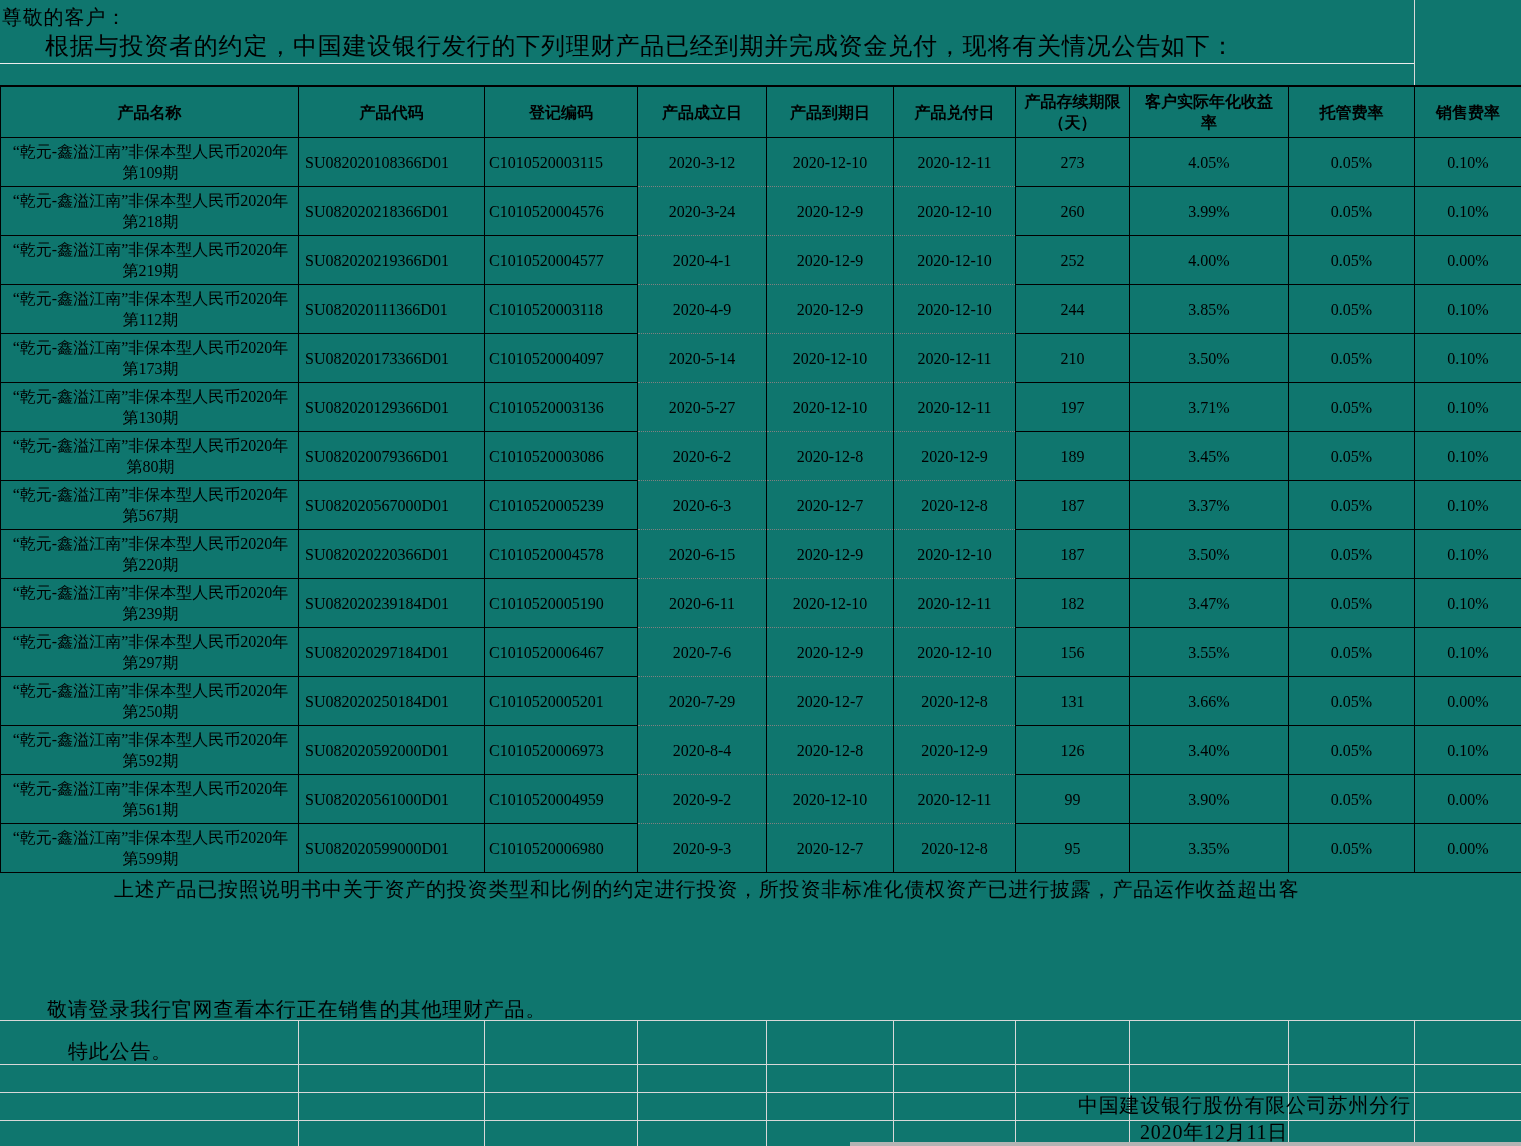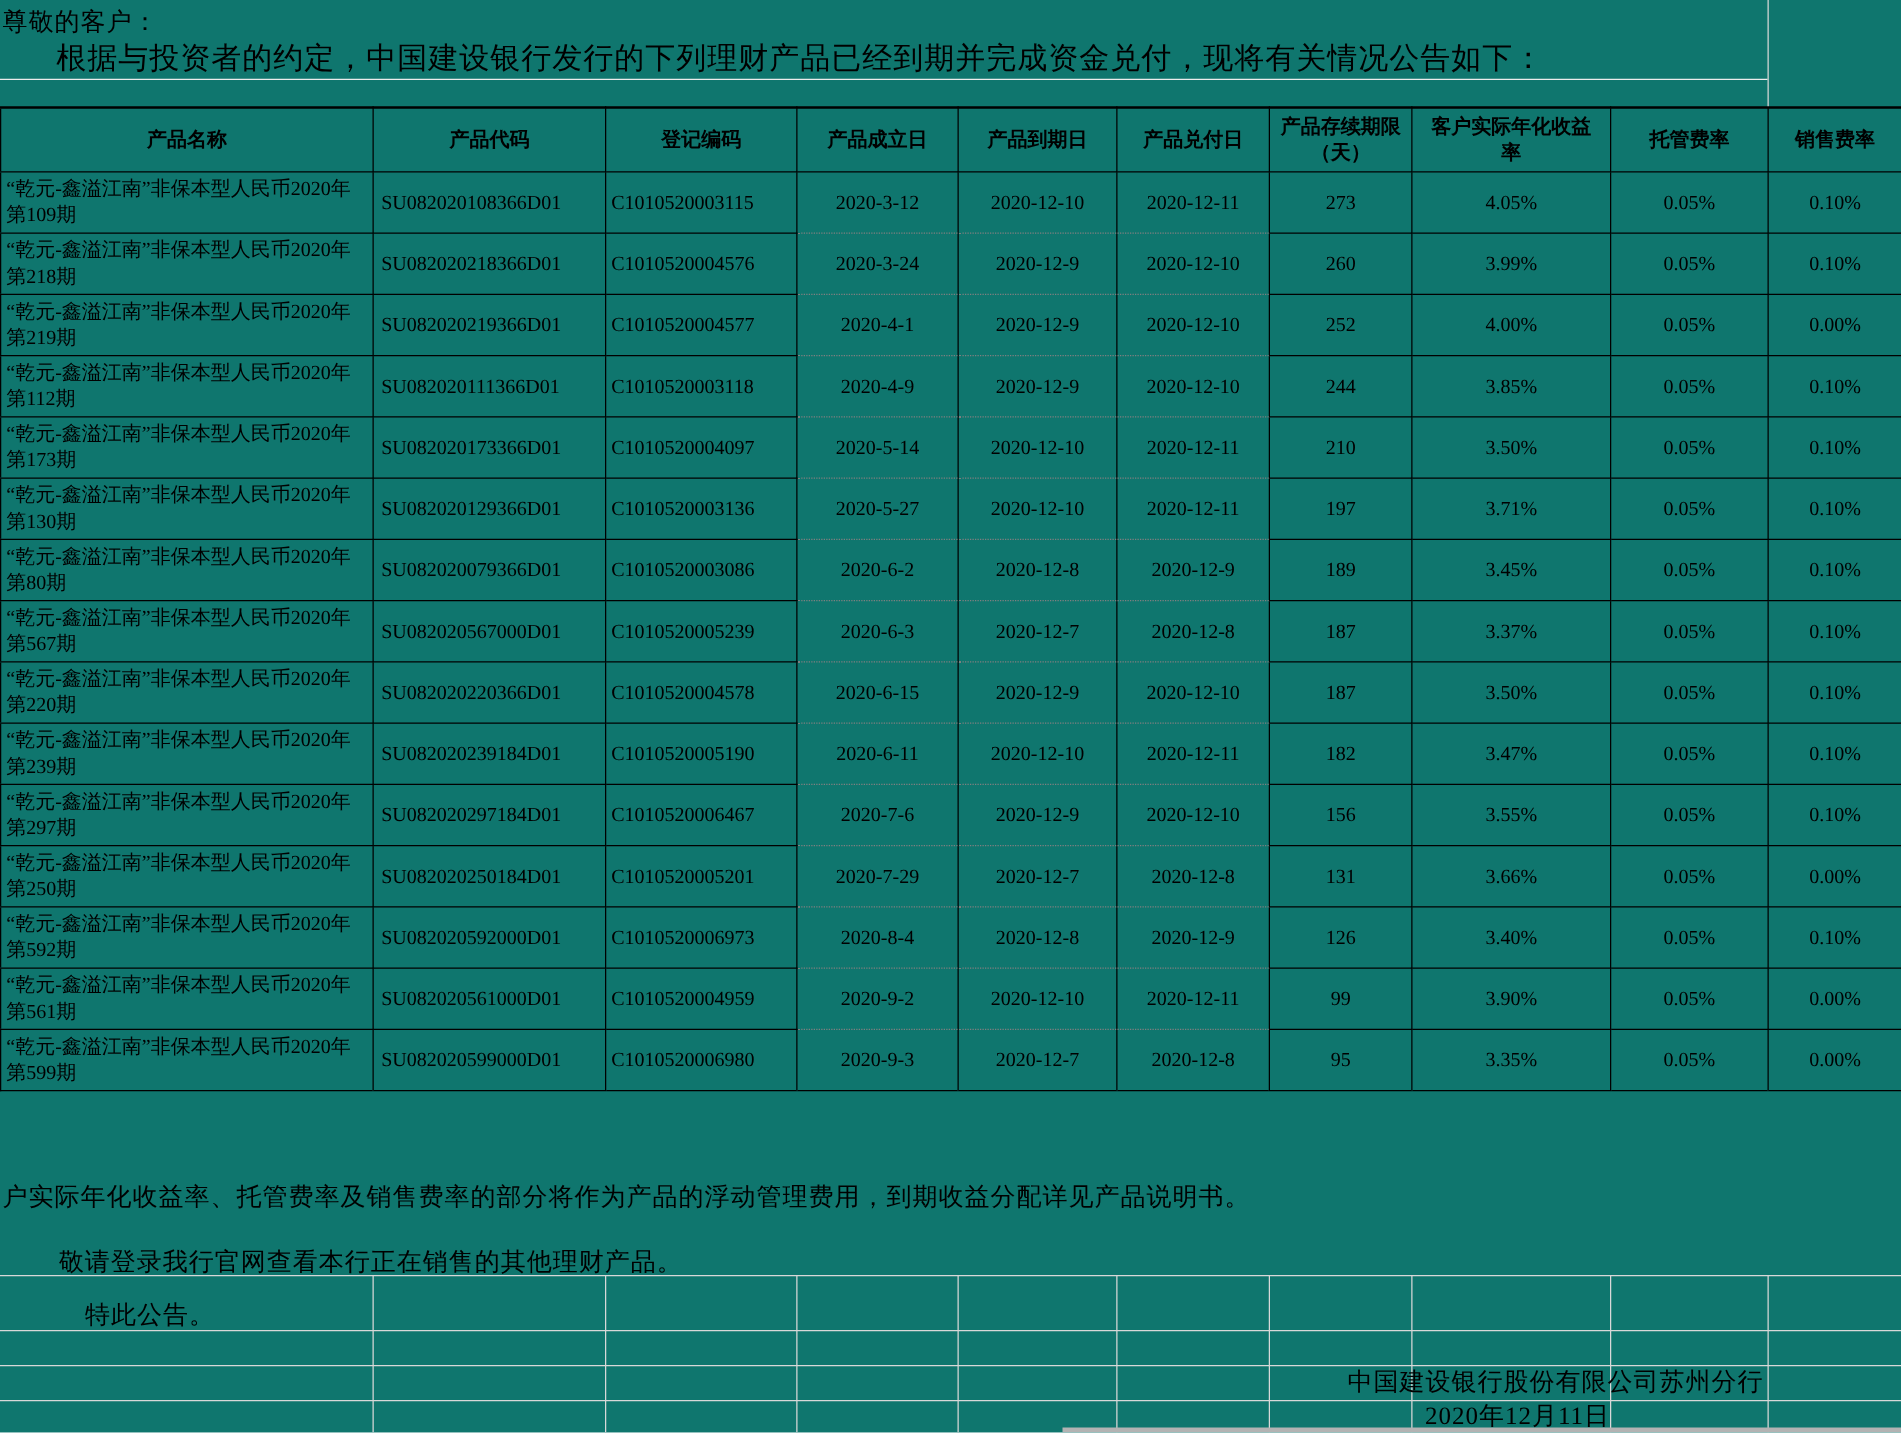--- a/index.html
+++ b/index.html
@@ -27,21 +27,21 @@
     border-right:1px solid #000;border-bottom:1px solid #000;
     font-weight:bold;text-align:center;vertical-align:middle;
     height:50px;white-space:pre-line;line-height:21px;padding:0;
   }
   table.products td{
     border-right:1px solid #000;border-bottom:1px solid #000;
     height:48px;text-align:center;vertical-align:middle;
     padding:0;line-height:21px;
   }
   table.products th:last-child,table.products td:last-child{border-right:none;}
-  table.products td.c0{text-align:left;padding-left:4px;padding-right:2px;white-space:pre-line;margin-top:35px;}
+  table.products td.c0{text-align:center;padding-left:4px;padding-right:2px;white-space:pre-line;margin-top:35px;}
   table.products td.c1{text-align:left;padding-left:6px;}
   table.products td.c2{text-align:left;padding-left:4px;}
   table.products tbody td.c3,
   table.products tbody td.c4,
   table.products tbody td.c5{border-bottom:1px dotted #808080;}
   table.products tbody tr:last-child td{border-bottom:none;}
 
   .grid-h{position:absolute;left:0;width:1521px;height:1px;background:#d8d8d8;z-index:1;}
   .grid-v{position:absolute;width:1px;background:#d8d8d8;top:1020px;height:126px;z-index:1;}
   .grid-v-top{position:absolute;width:1px;background:#d8d8d8;left:1414px;top:0;height:85px;z-index:1;}
@@ -280,21 +280,21 @@
           <td class="c4">2020-12-7</td>
           <td class="c5">2020-12-8</td>
           <td class="c6">95</td>
           <td class="c7">3.35%</td>
           <td class="c8">0.05%</td>
           <td class="c9">0.00%</td>
         </tr>
       </tbody>
   </table>
 
-  <div class="txt note-2">户实际年化收益率、托管费率及销售费率的部分将作为产品的浮动管理费用，到期收益分配详见产品说明书。</div>
+  <div class="txt note-1">上述产品已按照说明书中关于资产的投资类型和比例的约定进行投资，所投资非标准化债权资产已进行披露，产品运作收益超出客</div>
   <div class="txt note-3">敬请登录我行官网查看本行正在销售的其他理财产品。</div>
   <div class="txt note-4">特此公告。</div>
 
   <div class="grid-h" style="top:1020px"></div>
   <div class="grid-h" style="top:1064px"></div>
   <div class="grid-h" style="top:1092px"></div>
   <div class="grid-h" style="top:1120px"></div>
 
   <div class="grid-v" style="left:298px"></div>
   <div class="grid-v" style="left:484px"></div>

